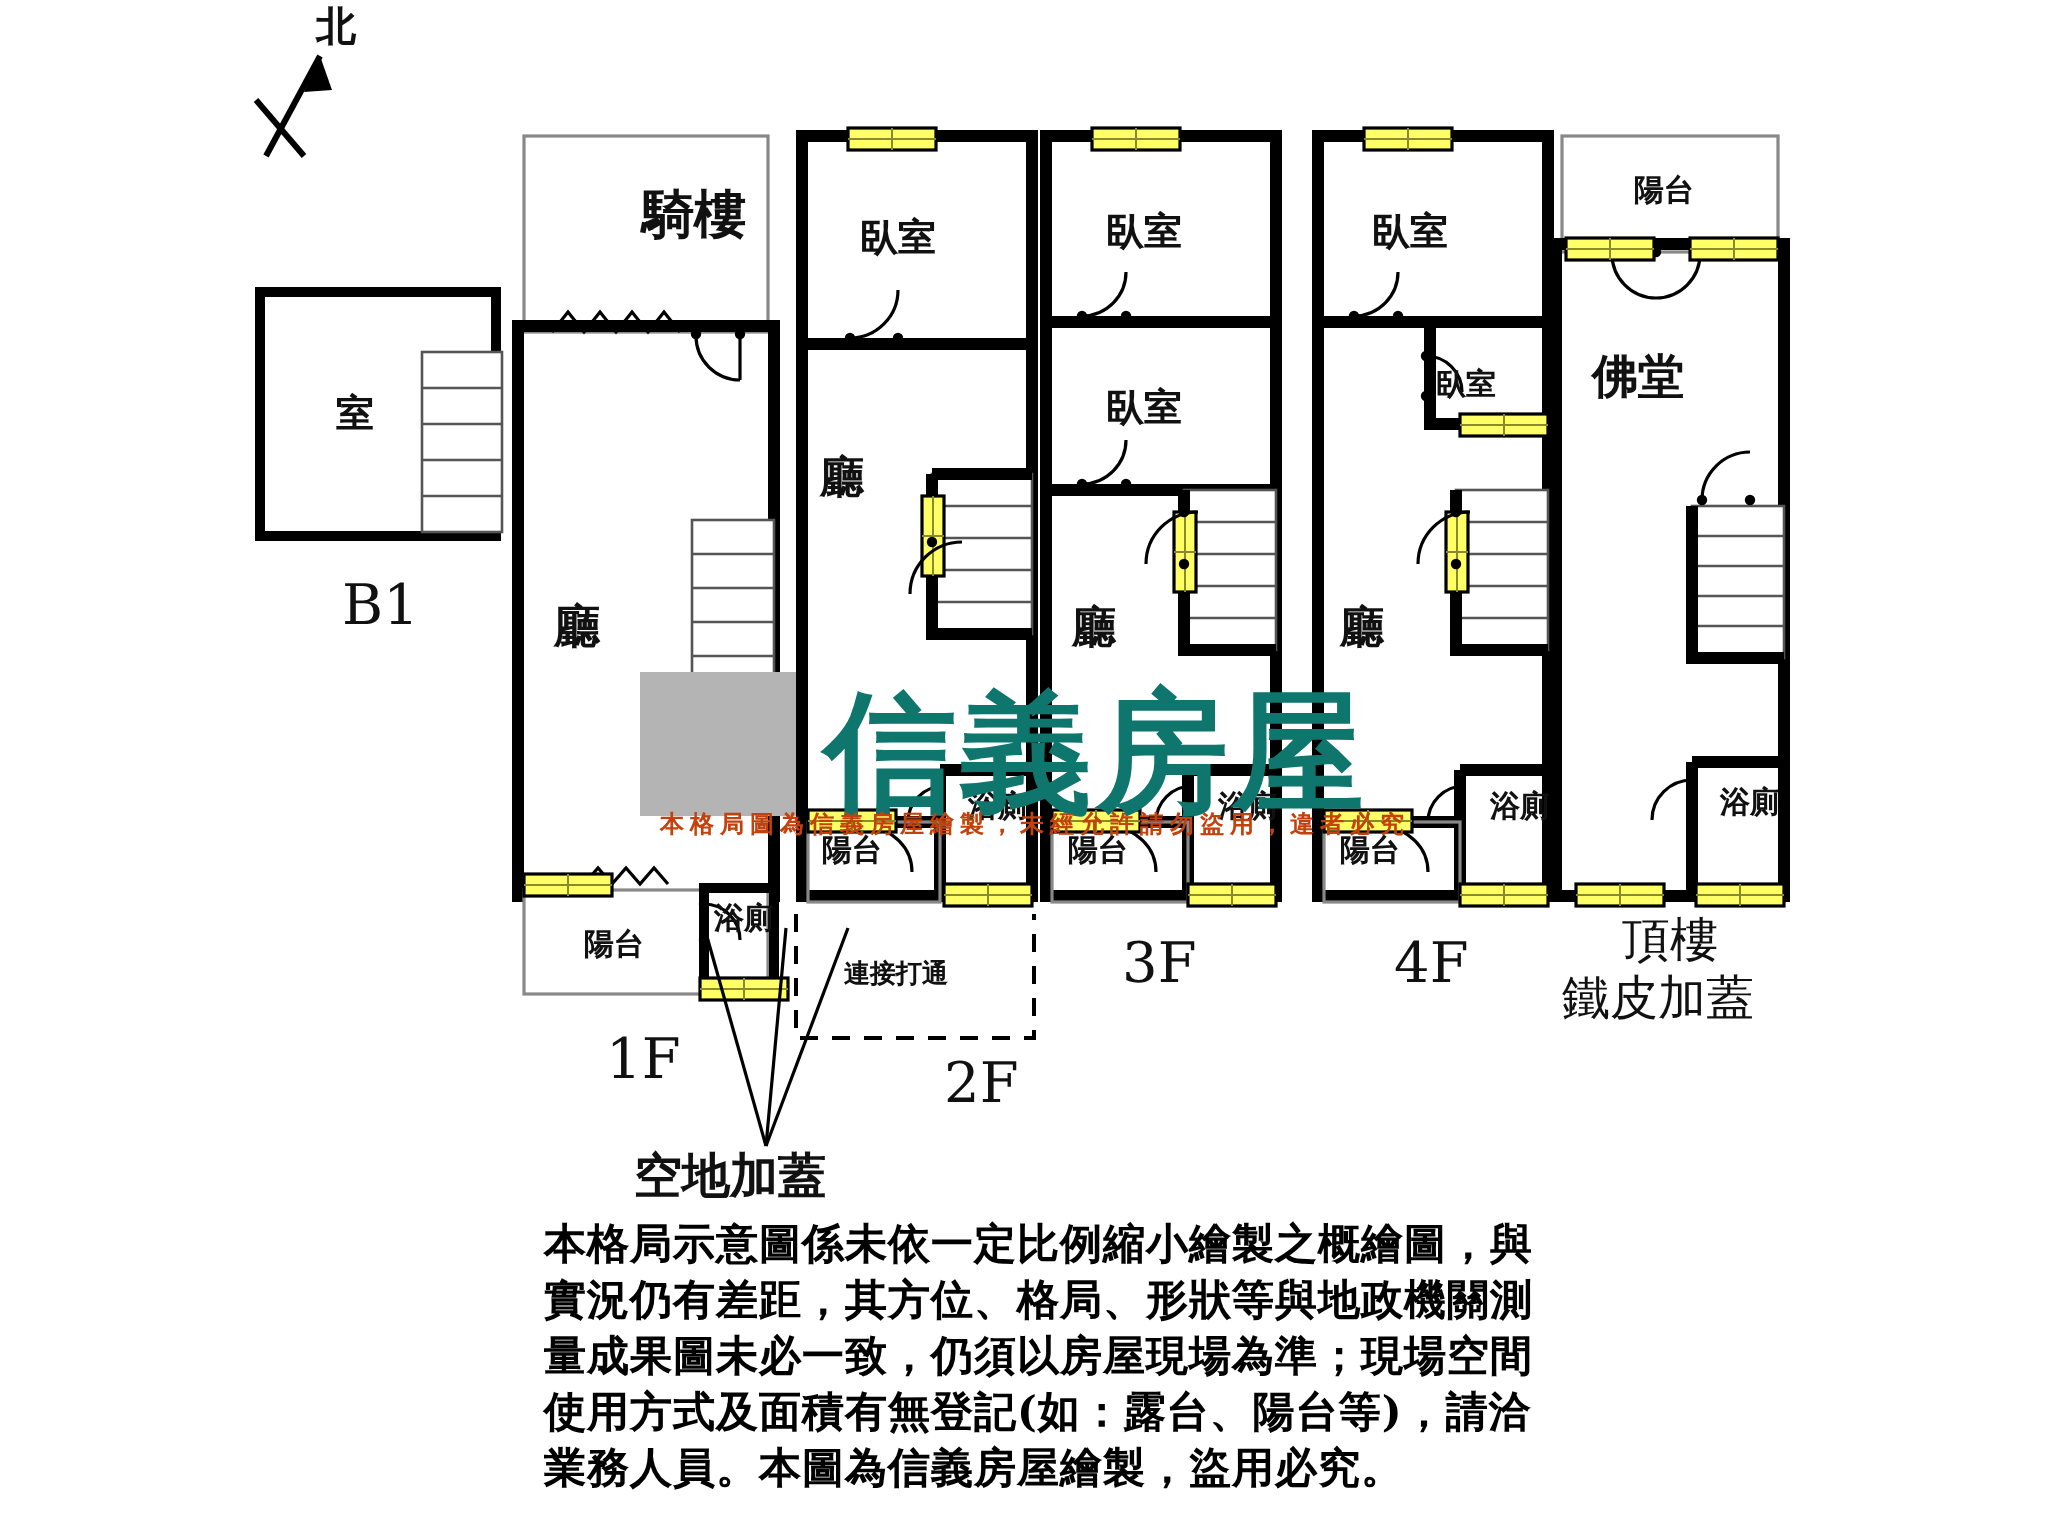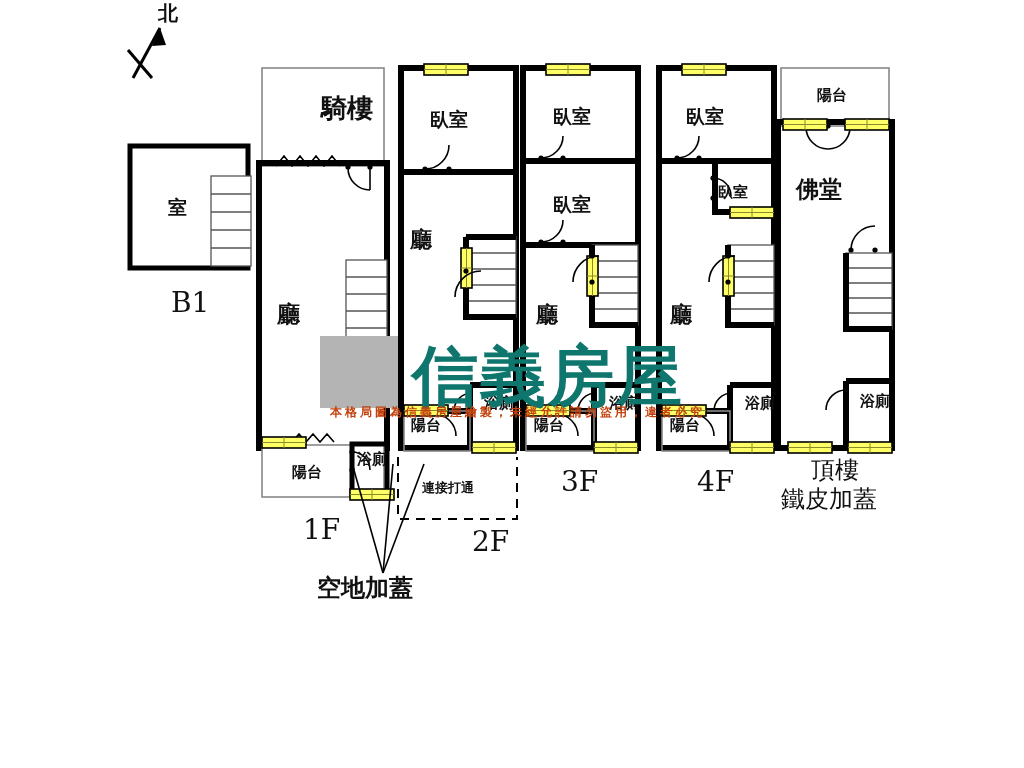--- a/index.html
+++ b/index.html
@@ -316,14 +316,21 @@
 
   <div class="lbl cjk tiny" style="left:422px;top:481px;">連接打通</div>
   <div class="lbl cjk" style="left:317px;top:576px;font-size:24px;">空地加蓋</div>
 
   <div id="wm">
     <div class="wmark"></div>
     <div class="wtext">信義房屋</div>
   </div>
   <div id="wmsub">本格局圖為信義房屋繪製，未經允許請勿盜用，違者必究</div>
 
+  <div id="disclaimer">
+    <div>本格局示意圖係未依一定比例縮小繪製之概繪圖，與</div>
+    <div>實況仍有差距，其方位、格局、形狀等與地政機關測</div>
+    <div>量成果圖未必一致，仍須以房屋現場為準；現場空間</div>
+    <div>使用方式及面積有無登記(如：露台、陽台等)，請洽</div>
+    <div>業務人員。本圖為信義房屋繪製，盜用必究。</div>
+  </div>
 
 </div>
 
 </body></html>

